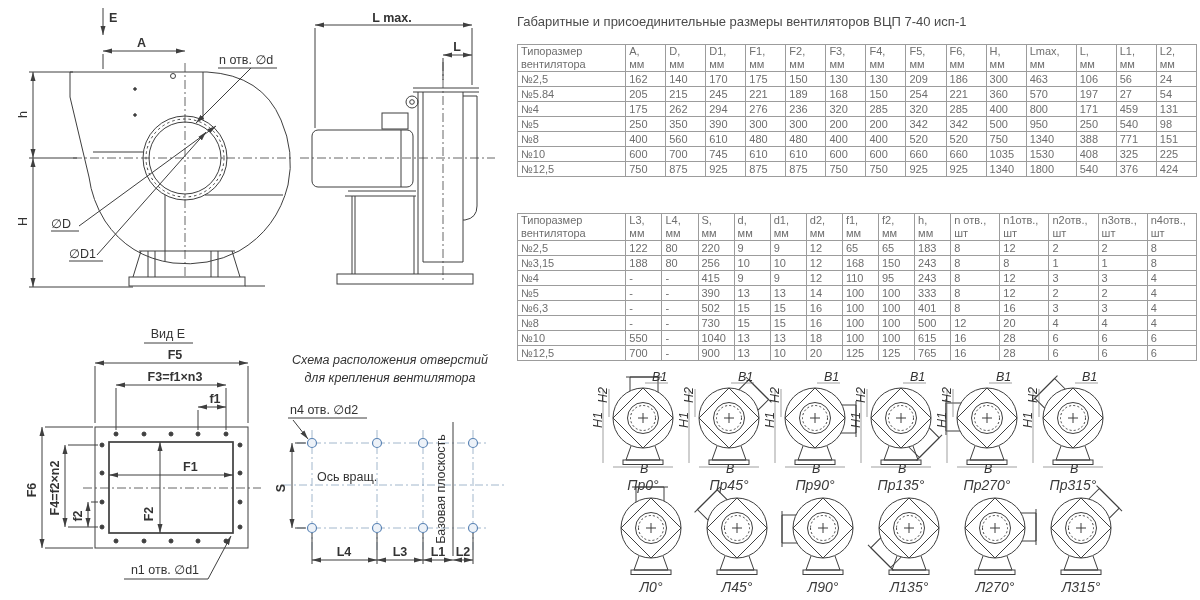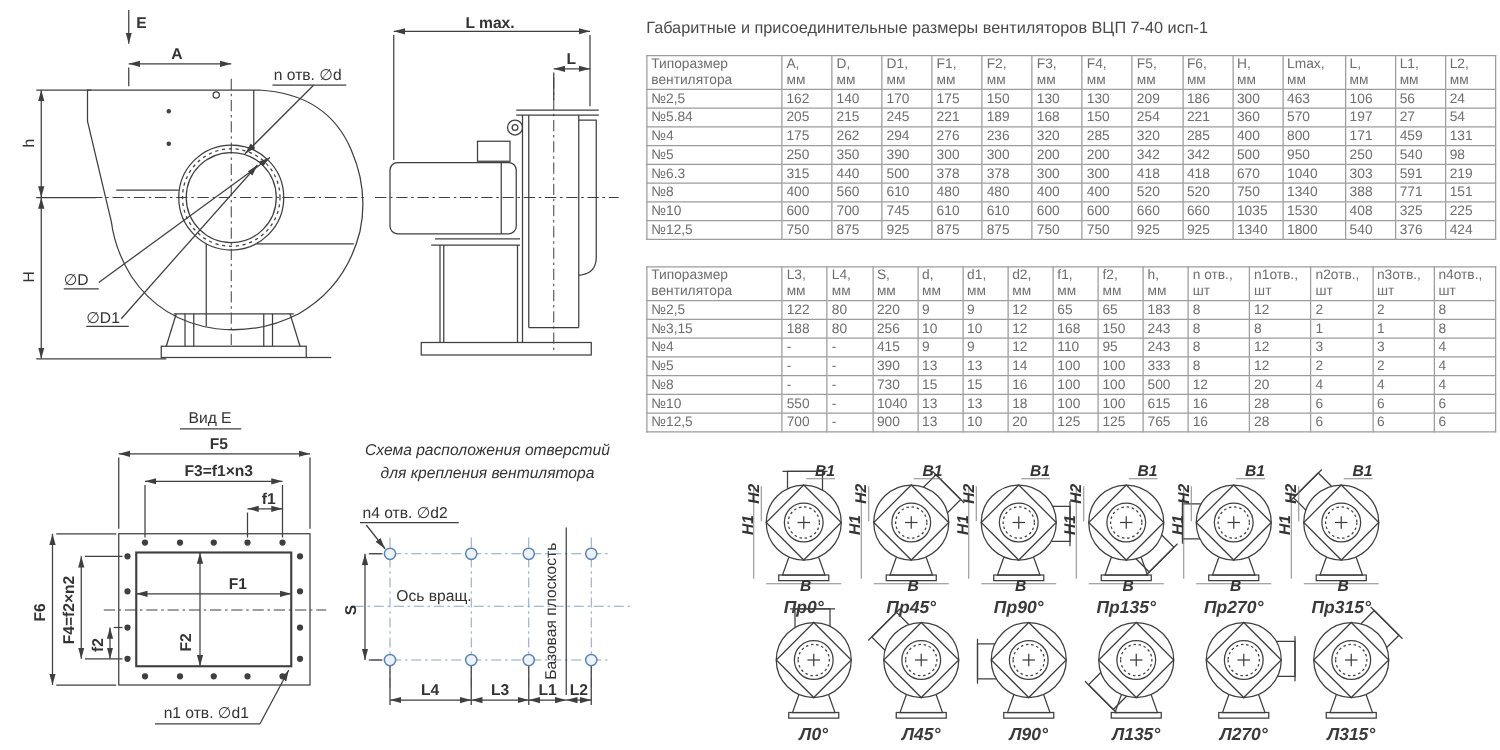--- a/index.html
+++ b/index.html
@@ -18,21 +18,21 @@
   svg .bluedd{stroke:var(--clblue);stroke-dasharray:8 3 2 3;stroke-width:0.8;fill:none;}
   svg text{font-family:"Liberation Sans",sans-serif;font-size:12.5px;fill:#333;stroke:none;}
   svg text.it{font-style:italic;}
   svg text.mid{text-anchor:middle;}
   .title{position:absolute;left:517px;top:14px;font-size:13px;color:var(--title);}
   table.dims{position:absolute;border-collapse:collapse;table-layout:fixed;width:680px;padding-left:31px;}
   table.dims th,table.dims td{border:1px solid var(--tborder);font-weight:normal;text-align:left;
     font-size:11px;color:var(--ttext);padding:0 3px;line-height:13px;white-space:nowrap;overflow:hidden;}
   table.dims td{height:14px;}
   table.dims th div{line-height:13px;}
-  .fanrow{position:absolute;display:flex;font-weight:bold;}
+  .fanrow{position:absolute;display:flex;}
   .fancell{width:86px;display:flex;flex-direction:column;align-items:center;}
   .fanlabel{font-size:14px;font-style:italic;color:#3a3a3a;margin-top:1px;}
 </style>
 </head>
 <body>
 
 <div class="canvas">
 
   <svg class="abs" style="left:15px;top:5px" width="280" height="330" viewBox="0 0 280 330">
     <defs>
@@ -373,37 +373,20 @@
           <td>200</td>
           <td>342</td>
           <td>342</td>
           <td>500</td>
           <td>950</td>
           <td>250</td>
           <td>540</td>
           <td>98</td>
         </tr>
         <tr>
-          <td>№6.3</td>
-          <td>315</td>
-          <td>440</td>
-          <td>500</td>
-          <td>378</td>
-          <td>378</td>
-          <td>300</td>
-          <td>300</td>
-          <td>418</td>
-          <td>418</td>
-          <td>670</td>
-          <td>1040</td>
-          <td>303</td>
-          <td>591</td>
-          <td>219</td>
-        </tr>
-        <tr>
           <td>№8</td>
           <td>400</td>
           <td>560</td>
           <td>610</td>
           <td>480</td>
           <td>480</td>
           <td>400</td>
           <td>400</td>
           <td>520</td>
           <td>520</td>
@@ -595,20 +578,37 @@
           <td>100</td>
           <td>100</td>
           <td>333</td>
           <td>8</td>
           <td>12</td>
           <td>2</td>
           <td>2</td>
           <td>4</td>
         </tr>
         <tr>
+          <td>№6,3</td>
+          <td>-</td>
+          <td>-</td>
+          <td>502</td>
+          <td>15</td>
+          <td>15</td>
+          <td>16</td>
+          <td>100</td>
+          <td>100</td>
+          <td>401</td>
+          <td>8</td>
+          <td>16</td>
+          <td>3</td>
+          <td>3</td>
+          <td>4</td>
+        </tr>
+        <tr>
           <td>№8</td>
           <td>-</td>
           <td>-</td>
           <td>730</td>
           <td>15</td>
           <td>15</td>
           <td>16</td>
           <td>100</td>
           <td>100</td>
           <td>500</td>

